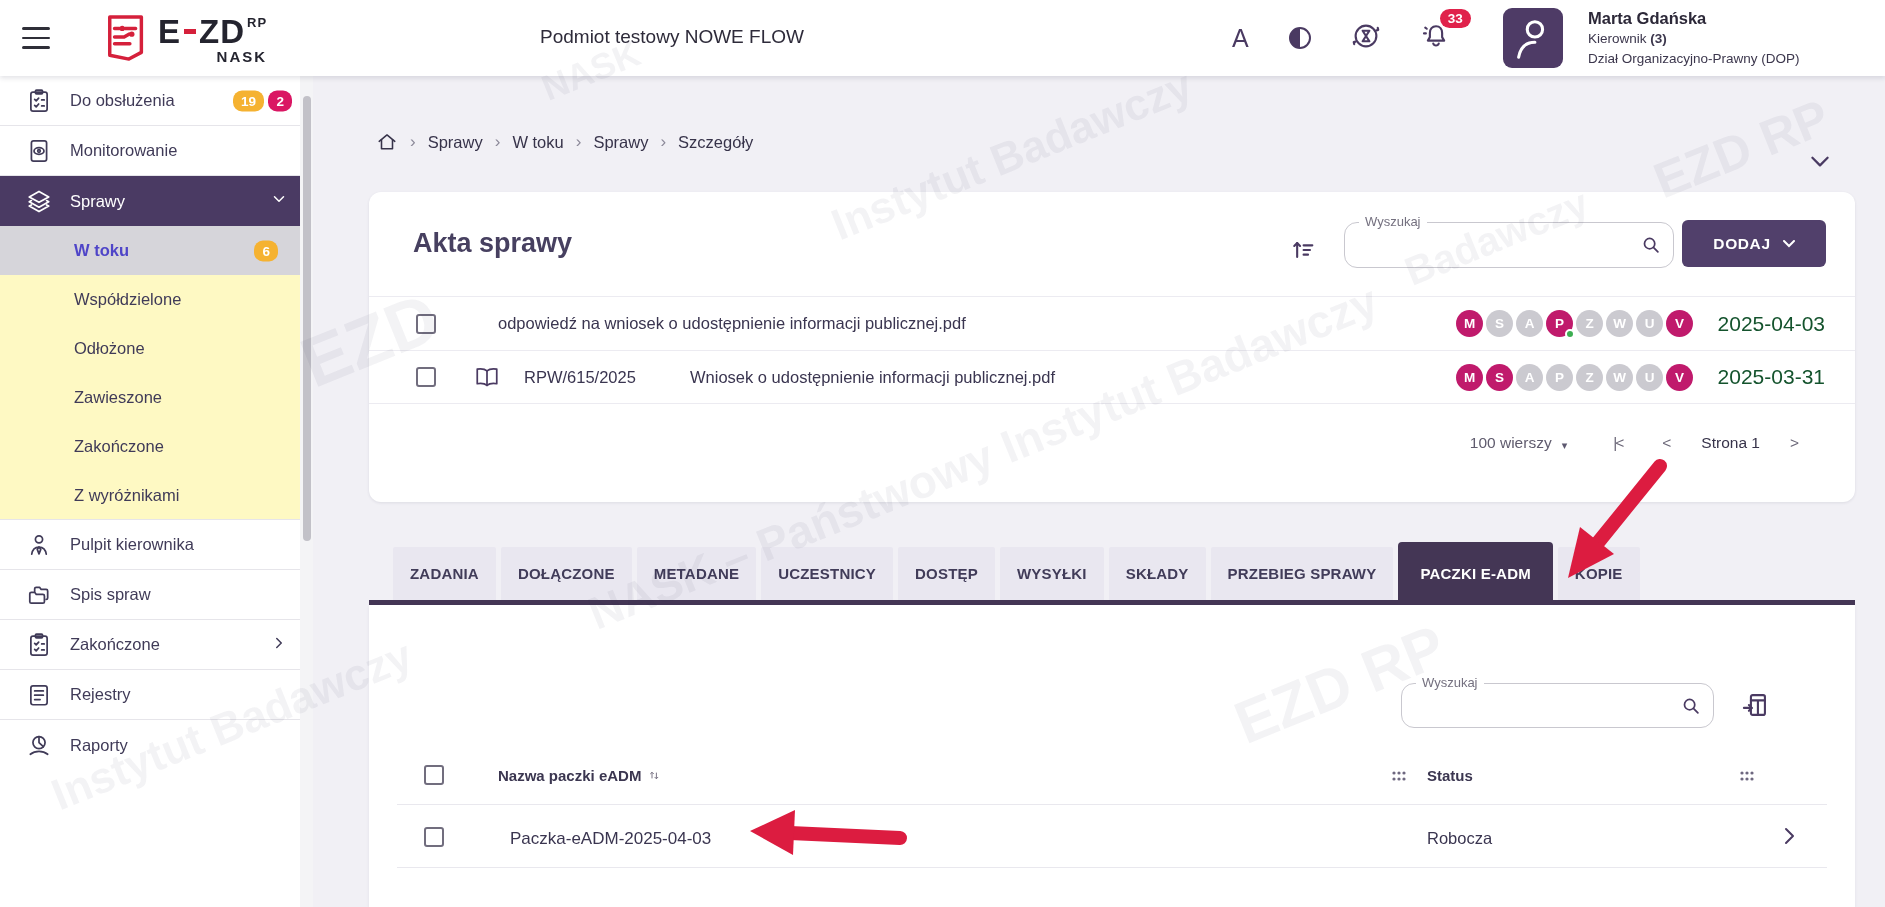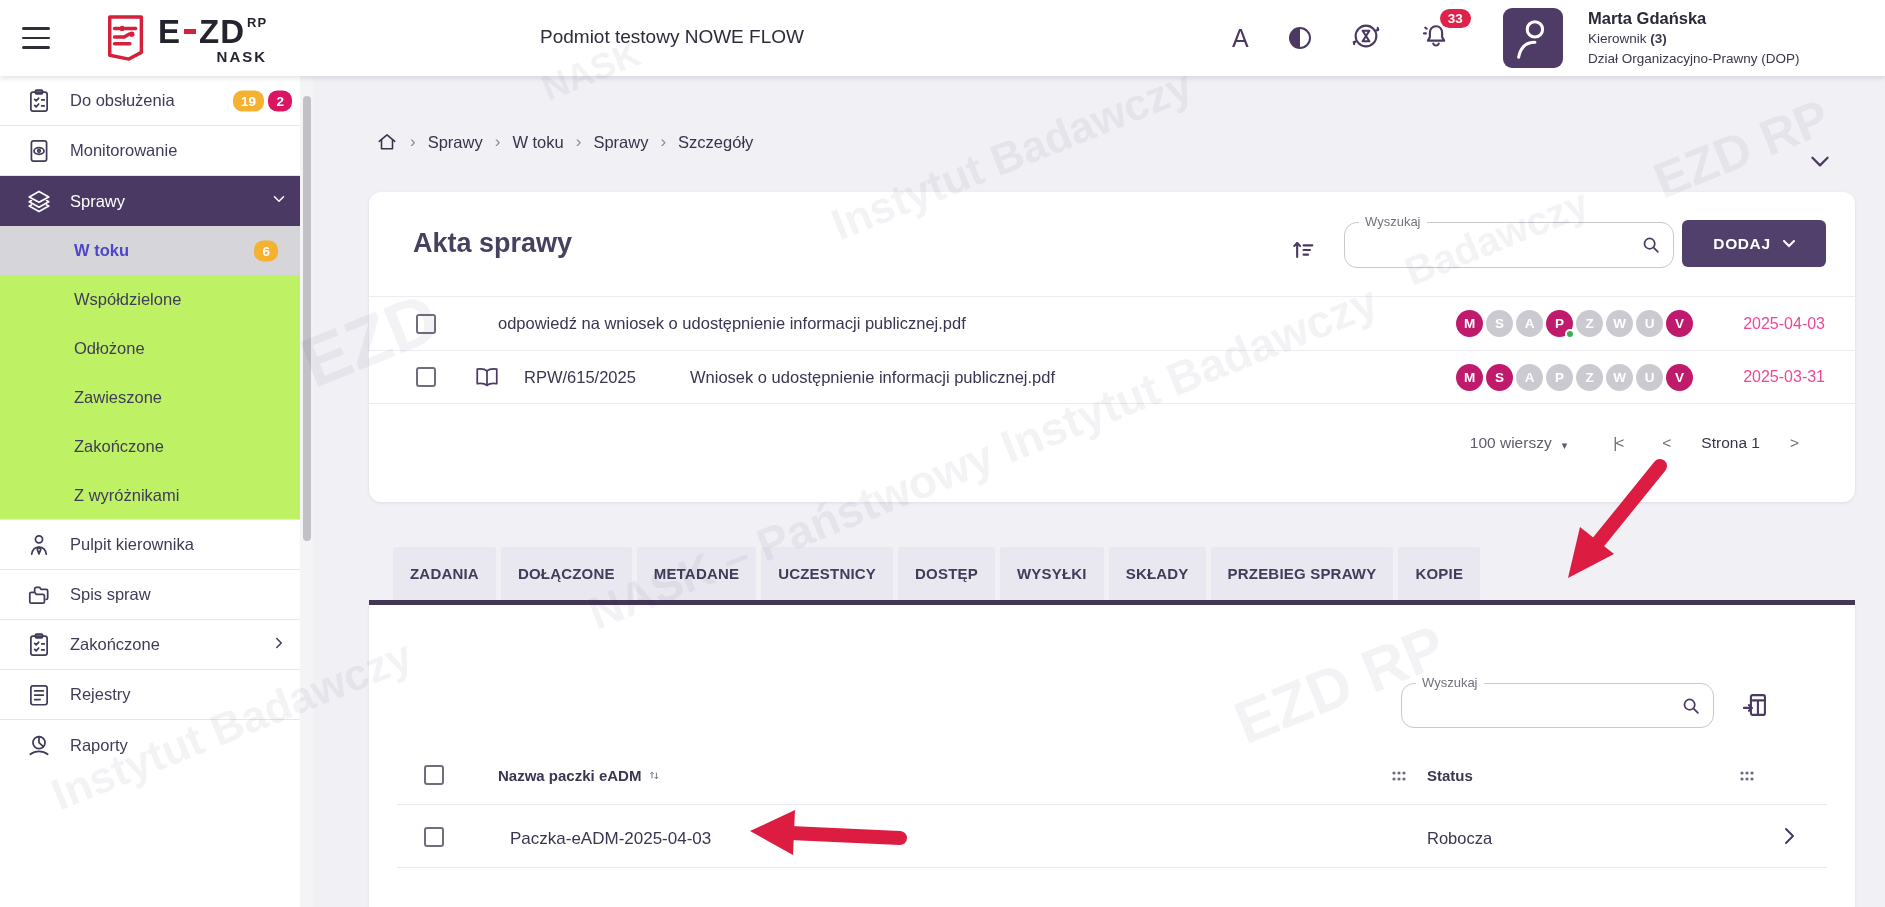--- a/index.html
+++ b/index.html
@@ -33,21 +33,21 @@
 
   
   .sidebar{position:absolute;left:0;top:76px;width:300px;bottom:0;background:#fff;z-index:20;}
   .sb-scroll{position:absolute;left:300px;top:76px;width:13px;bottom:0;background:#f4f4f6;z-index:21;}
   .sb-thumb{position:absolute;left:2.5px;top:20px;width:8px;height:445px;background:#c2c1c8;border-radius:4px;}
   .sb-item{position:relative;height:50px;display:flex;align-items:center;padding-left:26px;gap:18px;font-size:16.5px;color:#403b58;cursor:pointer;}
   .sb-item.div{border-bottom:1px solid #e6e5ea;}
   .sb-icon{width:26px;height:26px;flex:0 0 26px;}
   .sb-icon svg{width:26px;height:26px;stroke:currentColor;fill:none;stroke-width:1.6;stroke-linecap:round;stroke-linejoin:round;}
   .sb-item.active{background:#4a3a63;color:#fff;}
-  .sb-item.sub{padding-left:74px;background:#bef264;height:49px;}
+  .sb-item.sub{padding-left:74px;background:#fef9c3;height:49px;}
   .sb-item.sub.selected{background:#d6d5da;color:#4f45c8;font-weight:bold;}
   .sb-item.wrap{height:106px;align-items:center;}
   .sb-item.wrap .sb-label{width:170px;line-height:1.5;white-space:normal;}
   .sb-label{white-space:nowrap;}
   .sb-badge{position:absolute;top:50%;transform:translateY(-50%);color:#fff;font-size:13.5px;font-weight:bold;padding:3px 8px;border-radius:9px;}
   .sb-badge.orange{background:#f5b231;}
   .sb-badge.red{background:#da1663;}
   .sb-chev{position:absolute;right:12px;top:50%;transform:translateY(-50%);}
   .sb-chev svg{width:18px;height:18px;stroke:currentColor;fill:none;stroke-width:2;stroke-linecap:round;stroke-linejoin:round;}
 
@@ -79,21 +79,21 @@
   .book-ic{margin-left:38px;width:26px;height:26px;}
   .book-ic svg{width:26px;height:26px;stroke:#4a3a62;fill:none;stroke-width:1.6;stroke-linecap:round;stroke-linejoin:round;}
   .rpw{margin-left:24px;width:166px;font-size:16.5px;color:#3a3550;}
   .fname{font-size:16.5px;color:#3a3550;}
   .fname.solo{margin-left:62px;}
   .avatars{margin-left:auto;display:flex;}
   .av{position:relative;width:27px;height:27px;border-radius:50%;margin-left:3px;display:flex;align-items:center;justify-content:center;color:#fff;font-size:13.5px;font-weight:bold;}
   .av.on{background:#c01a6c;}
   .av.off{background:#cbcad0;}
   .av .dot{position:absolute;right:-2px;bottom:-2px;width:10px;height:10px;border-radius:50%;background:#3dae52;border:2px solid #fff;}
-  .fdate{width:122px;text-align:right;font-size:16px;color:#ec4899;margin-left:10px;}
+  .fdate{width:122px;text-align:right;font-size:21px;color:#14532d;margin-left:10px;}
   .pagination{position:absolute;top:242px;right:56px;display:flex;align-items:center;font-size:15.5px;color:#605c6e;}
   .pg-rows{display:flex;align-items:flex-end;gap:10px;}
   .pg-caret{font-size:11px;color:#5d5970;}
   .pg-btn{cursor:pointer;color:#6b6778;}
   .pg-first{margin-left:46px;letter-spacing:-2px;}
   .pg-prev{margin-left:40px;}
   .pg-page{margin-left:30px;color:#37334a;}
   .pg-next{margin-left:30px;}
 
   .tabstrip{position:absolute;left:56px;top:471px;width:1486px;height:58px;}
@@ -399,20 +399,21 @@
     <div class="tabstrip">
       <div class="tabs" id="tabs">
           <div class="tab">ZADANIA</div>
           <div class="tab">DOŁĄCZONE</div>
           <div class="tab">METADANE</div>
           <div class="tab">UCZESTNICY</div>
           <div class="tab">DOSTĘP</div>
           <div class="tab">WYSYŁKI</div>
           <div class="tab">SKŁADY</div>
           <div class="tab">PRZEBIEG SPRAWY</div>
+          <div class="tab active">PACZKI E-ADM</div>
           <div class="tab">KOPIE</div>
         </div>
       <div class="tab-underline"></div>
     </div>
 
     <section class="panel2">
       <div class="searchbox sb-low">
         <span class="sb-lab">Wyszukaj</span>
         <input type="text" style="">
         <span class="mag">

